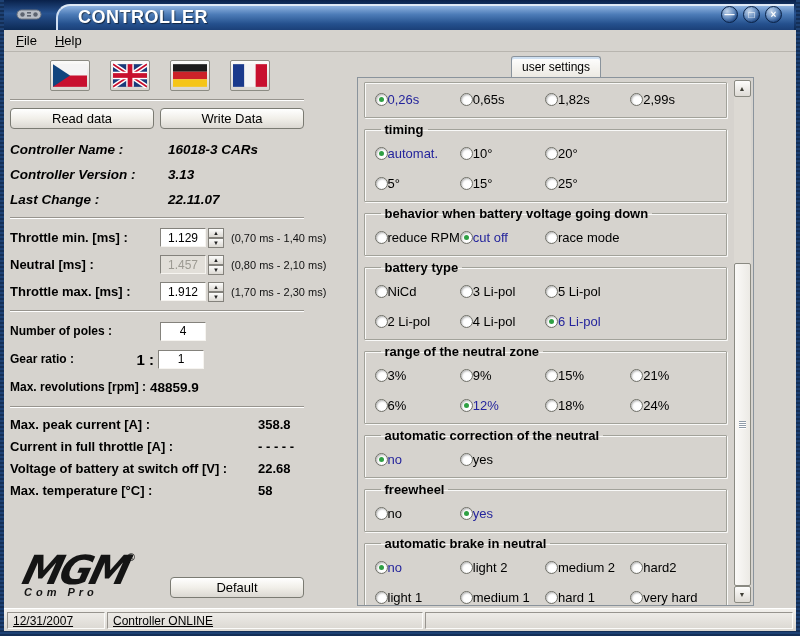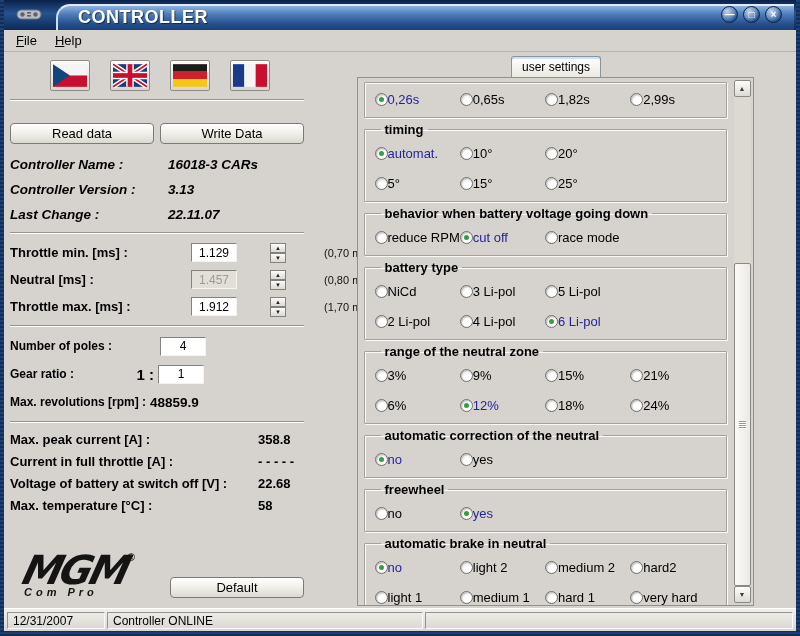--- a/index.html
+++ b/index.html
@@ -55,35 +55,35 @@
   .left-panel { width: 306px; flex: none; padding: 4px 6px 4px 6px; display: flex; flex-direction: column; }
   .sep { height: 2px; border-top: 1px solid #97948e; border-bottom: 1px solid #ffffff; margin: 5px 0; flex: none; }
 
   .flags-row { display: flex; justify-content: space-between; padding: 4px 34px 0 40px; height: 38px; flex: none; }
   .flag-btn {
     width: 40px; height: 31px; border: 1px solid #8c8c84; border-radius: 2px;
     background: linear-gradient(180deg,#fbfbfa,#d9d6d0); padding: 2px; cursor: pointer;
   }
   .flag-btn svg { width: 100%; height: 100%; display: block; }
 
-  .btn-row { display: flex; gap: 6px; flex: none; margin-top: 17px; }
+  .btn-row { display: flex; gap: 6px; flex: none; margin-top: 2px; }
   .xp-btn {
     flex: 1; height: 21px; font-size: 13px; color: #000;
     border: 1px solid #7b7b73; border-radius: 4px;
     background: linear-gradient(180deg,#ffffff 0%,#f1efe9 50%,#dbd8d2 100%);
     box-shadow: inset 0 1px 0 #fff; cursor: pointer;
     font-family: "Liberation Sans", sans-serif;
   }
 
   .info-block { padding-top: 8px; flex: none; font-style: italic; }
   .info-row { display: flex; height: 25px; align-items: center; }
   .info-label { width: 158px; font-weight: bold; font-size: 13.5px; flex: none; }
   .info-value { font-weight: bold; font-size: 13.5px; }
 
-  .throttle-row { display: flex; align-items: center; height: 27px; flex: none; gap: 31px; }
+  .throttle-row { display: flex; align-items: center; height: 27px; flex: none; }
   .throttle-label { width: 150px; font-weight: bold; font-size: 13px; flex: none; }
   .num-input {
     width: 46px; height: 19px; font-size: 12px; text-align: center;
     border: 1px solid; border-color: #84827c #f6f4f0 #f6f4f0 #84827c;
     background: #ffffff; font-family: "Liberation Sans", sans-serif;
   }
   .num-input.disabled { background: #e2dfd9; color: #9c9a92; }
   .spinner { display: flex; flex-direction: column; margin-left: 2px; }
   .spin-btn {
     width: 16px; height: 10px; font-size: 6px; line-height: 8px; padding: 0;
@@ -168,21 +168,21 @@
   .thumb-grip { position: absolute; left: 4px; right: 4px; top: 50%; margin-top: -4px; }
   .thumb-grip i { display: block; height: 1px; background: #8f9ba8; margin-bottom: 1px; box-shadow: 0 1px 0 #fff; }
 
   
   .statusbar {
     height: 23px; flex: none; background: linear-gradient(180deg,#f2f0ec,#d9d6d0);
     border-top: 1px solid #ffffff; display: flex; align-items: center; gap: 2px; padding: 2px 3px;
   }
   .status-panel {
     height: 17px; font-size: 12px; padding: 1px 5px 0 5px; color: #000;
-    border: 1px solid; border-color: #97948e #fbfbf9 #fbfbf9 #97948e; white-space: nowrap;
+    border: 1px solid; border-color: #97948e #fbfbf9 #fbfbf9 #97948e; white-space: nowrap; text-decoration: underline;
   }
   .status-panel.fill { flex: 1; }
 </style>
 </head>
 <body>
 
 <div class="window">
 
   <div class="titlebar">
     <div class="title-capsule"></div>

